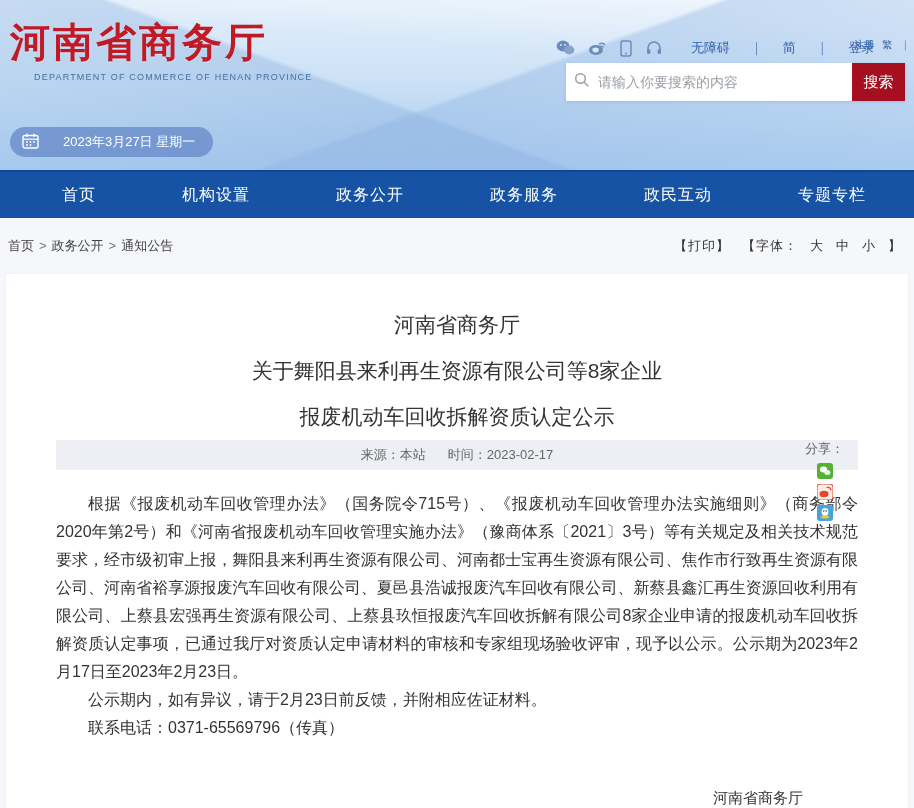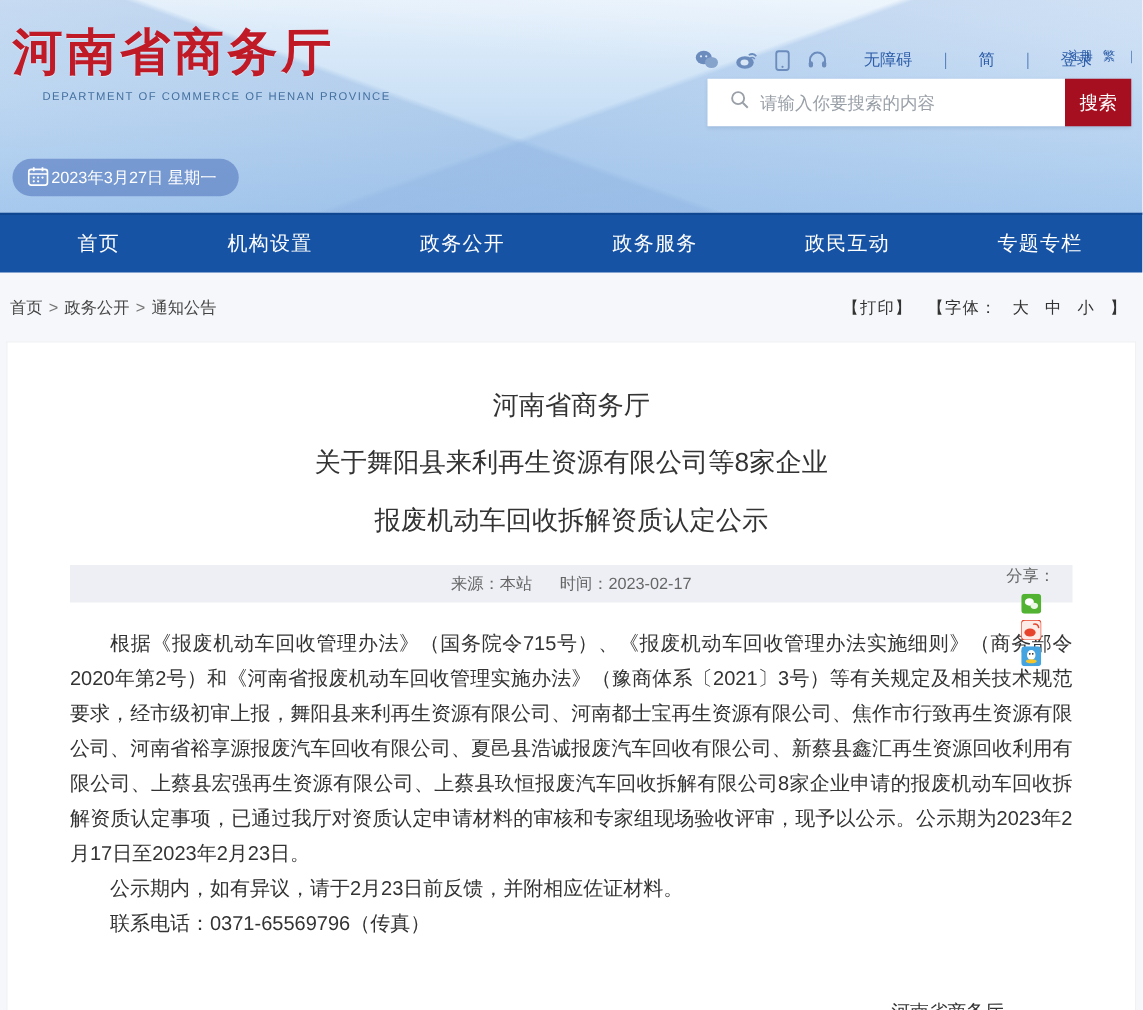--- a/index.html
+++ b/index.html
@@ -25,49 +25,49 @@
   .soc-icons svg { display:block; }
   .top-links { display:flex; align-items:center; gap:20px; margin-left:28px; font-size:13px; color:#2d5da8; white-space:nowrap; }
   .top-links span { cursor:pointer; }
   .top-links .sep { cursor:default; color:#4c79b8; }
   .top-right { position:absolute; right:4px; top:38px; display:flex; gap:8px; font-size:10px; color:#2d5da8;justify-content:space-between; }
   .top-right span { cursor:pointer; }
   .top-right .sep { cursor:default; color:#4c79b8; }
 
   .search-bar { position:absolute; left:566px; top:63px; width:339px; height:38px; display:flex;
                 box-shadow:0 1px 3px rgba(60,90,140,.18); }
-  .search-input-wrap { flex:1; background:#fff; display:flex; align-items:center; padding-left:18px; }
+  .search-input-wrap { flex:1; background:#fff; display:flex; align-items:center; padding-left:8px; }
   .search-input { border:0; outline:none; width:100%; font-size:14px; color:#333; margin-left:8px;
                   font-family:"Liberation Sans","DejaVu Sans",sans-serif; }
   .search-input::placeholder { color:#9aa0a8; }
   .search-btn { width:53px; background:#a50f1f; color:#fff; font-size:15px; border:0; cursor:pointer;
                 font-family:"Liberation Sans","DejaVu Sans",sans-serif; }
 
   .date-pill { position:absolute; left:10px; top:127px; height:30px; padding:0 18px 0 12px; border-radius:15px;
-               background:rgba(98,133,198,.72); display:flex; align-items:center; gap:2px;
+               background:rgba(98,133,198,.72); display:flex; align-items:center; gap:24px;
                color:#fff; font-size:13px; }
 
   
   .nav { width:914px; height:48px; background:#1753a5; display:flex; align-items:center;
          justify-content:space-between; padding:0 48px 0 62px; border-top:2px solid #0f4792; }
   .nav-item { color:#fff; font-size:16px; cursor:pointer; letter-spacing:1px; }
 
   
   .crumb-row { height:55px; display:flex; align-items:center; justify-content:space-between;
                padding:0 12px 0 8px; font-size:13px; color:#444; }
   .crumb { display:flex; gap:5px; align-items:center; }
   .crumb span { cursor:pointer; }
   .crumb .csep { cursor:default; color:#777; }
   .page-tools { display:flex; gap:12px; color:#333; letter-spacing:1px; }
   .page-tools .tool { cursor:pointer; }
 
   
   .card { margin:0 5px; background:#fff; height:535px; padding:28px 50px 0 50px; border:1px solid #f0f1f4; border-bottom:0; }
   .doc-title { text-align:center; font-size:21px; color:#333; line-height:46px; font-weight:400; }
-  .meta-bar { position:relative; margin-top:12px; height:30px; background:#edeff4; font-size:13px; color:#666;
+  .meta-bar { position:relative; height:30px; background:#edeff4; font-size:13px; color:#666;
               display:flex; align-items:center; justify-content:center; }
   .meta-center { display:flex; gap:22px; }
   .share-box { position:absolute; right:14px; top:0; height:30px; display:flex; align-items:center; gap:5px;flex-direction:column; }
   .share-box .share-ic { width:16px; height:16px; border-radius:3px; cursor:pointer; display:block; }
 
   .content { padding-top:20px; font-size:16px; line-height:28px; color:#333; text-align:justify; }
   .content p { text-indent:2em; }
   .signature { margin-top:36px; text-align:right; padding-right:55px; font-size:15px; color:#333; line-height:40px; }
 </style>
 </head>

